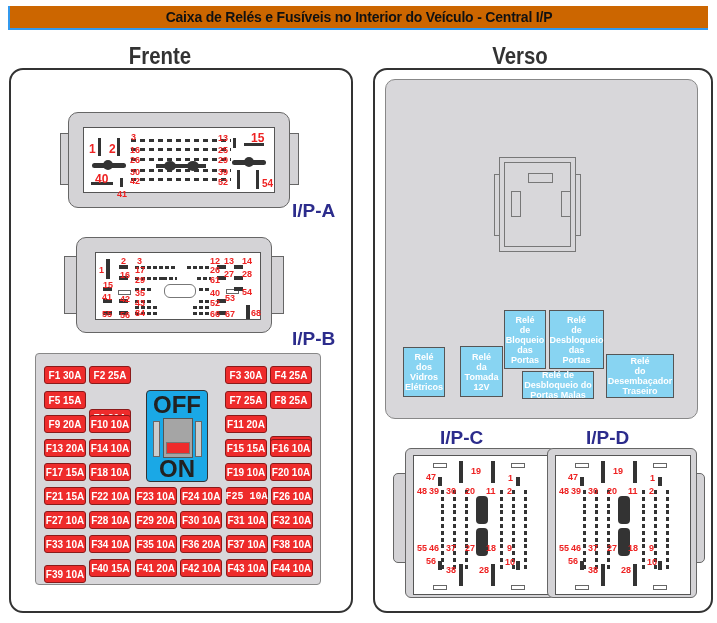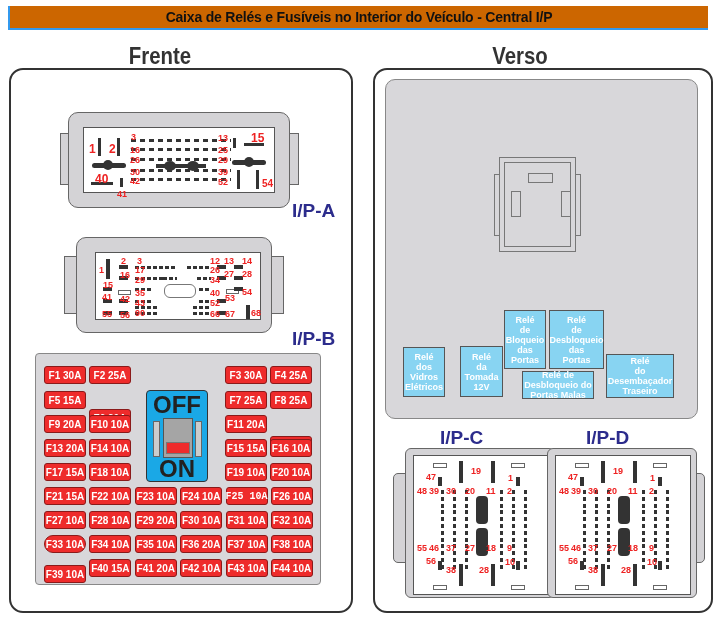--- a/index.html
+++ b/index.html
@@ -122,28 +122,28 @@
   <span class="pin-label" style="left:103px;top:281px;">15</span>
   <span class="pin-label" style="left:120px;top:271px;">16</span>
   <span class="pin-label" style="left:135px;top:266px;">17</span>
   <span class="pin-label" style="left:135px;top:276px;">29</span>
   <span class="pin-label" style="left:135px;top:289px;">35</span>
   <span class="pin-label" style="left:102px;top:293px;">41</span>
   <span class="pin-label" style="left:120px;top:295px;">42</span>
   <span class="pin-label" style="left:135px;top:299px;">43</span>
   <span class="pin-label" style="left:102px;top:310px;">55</span>
   <span class="pin-label" style="left:120px;top:311px;">56</span>
-  <span class="pin-label" style="left:135px;top:309px;">90</span>
+  <span class="pin-label" style="left:135px;top:309px;">84</span>
   <span class="pin-label" style="left:210px;top:257px;">12</span>
   <span class="pin-label" style="left:224px;top:257px;">13</span>
   <span class="pin-label" style="left:242px;top:257px;">14</span>
   <span class="pin-label" style="left:210px;top:266px;">26</span>
   <span class="pin-label" style="left:224px;top:270px;">27</span>
   <span class="pin-label" style="left:242px;top:270px;">28</span>
-  <span class="pin-label" style="left:210px;top:276px;">34</span>
+  <span class="pin-label" style="left:210px;top:276px;">61</span>
   <span class="pin-label" style="left:210px;top:289px;">40</span>
   <span class="pin-label" style="left:210px;top:299px;">52</span>
   <span class="pin-label" style="left:225px;top:294px;">53</span>
   <span class="pin-label" style="left:242px;top:288px;">54</span>
   <span class="pin-label" style="left:210px;top:310px;">66</span>
   <span class="pin-label" style="left:225px;top:310px;">67</span>
   <span class="pin-label" style="left:251px;top:309px;">68</span>
 </div>
 <div class="conn-name" style="left:292px;top:328px;">I/P-B</div>
 
@@ -178,21 +178,21 @@
     <div class="fuse" style="left: 134.8px; top: 487px;">F23 10A</div>
     <div class="fuse" style="left: 180.2px; top: 487px;">F24 10A</div>
     <div class="fuse" style="left: 225.6px; top: 487px; font-family: Liberation Mono, monospace;">F25 10A</div>
     <div class="fuse" style="left: 271px; top: 487px;">F26 10A</div>
     <div class="fuse" style="left: 44px; top: 511px;">F27 10A</div>
     <div class="fuse" style="left: 89.4px; top: 511px;">F28 10A</div>
     <div class="fuse" style="left: 134.8px; top: 511px;">F29 20A</div>
     <div class="fuse" style="left: 180.2px; top: 511px;">F30 10A</div>
     <div class="fuse" style="left: 225.6px; top: 511px;">F31 10A</div>
     <div class="fuse" style="left: 271px; top: 511px;">F32 10A</div>
-    <div class="fuse" style="left: 44px; top: 535px; border-radius: 9px;">F33 10A</div>
+    <div class="fuse" style="left: 44px; top: 535px;">F33 10A</div>
     <div class="fuse" style="left: 89.4px; top: 535px;">F34 10A</div>
     <div class="fuse" style="left: 134.8px; top: 535px;">F35 10A</div>
     <div class="fuse" style="left: 180.2px; top: 535px;">F36 20A</div>
     <div class="fuse" style="left: 225.6px; top: 535px;">F37 10A</div>
     <div class="fuse" style="left: 271px; top: 535px;">F38 10A</div>
     <div class="fuse" style="left: 44px; top: 559px; margin-top: 6px;">F39 10A</div>
     <div class="fuse" style="left: 89.4px; top: 559px;">F40 15A</div>
     <div class="fuse" style="left: 134.8px; top: 559px;">F41 20A</div>
     <div class="fuse" style="left: 180.2px; top: 559px;">F42 10A</div>
     <div class="fuse" style="left: 225.6px; top: 559px;">F43 10A</div>

